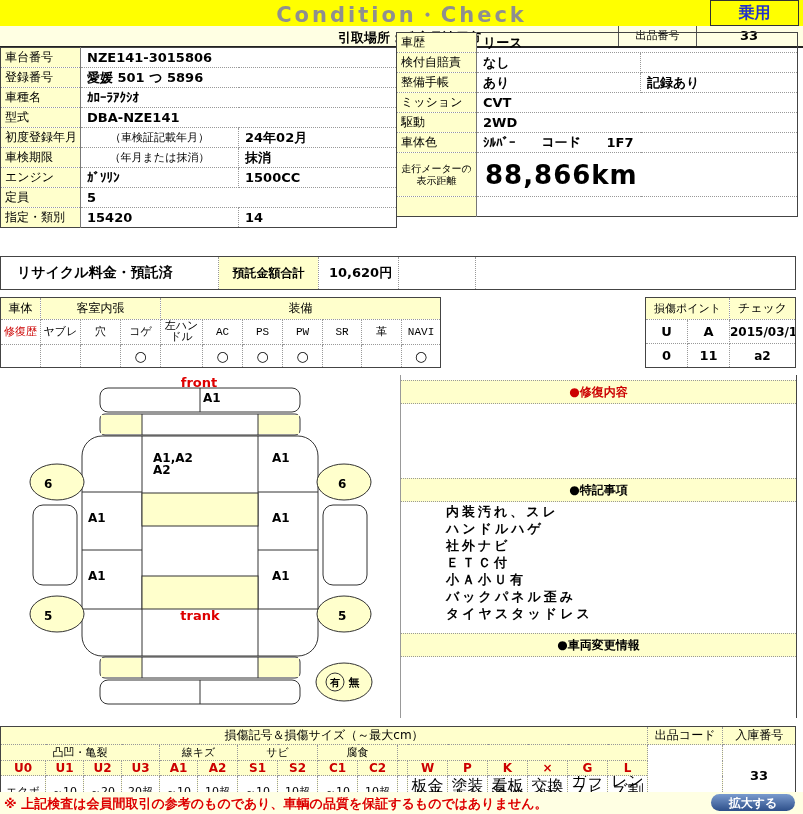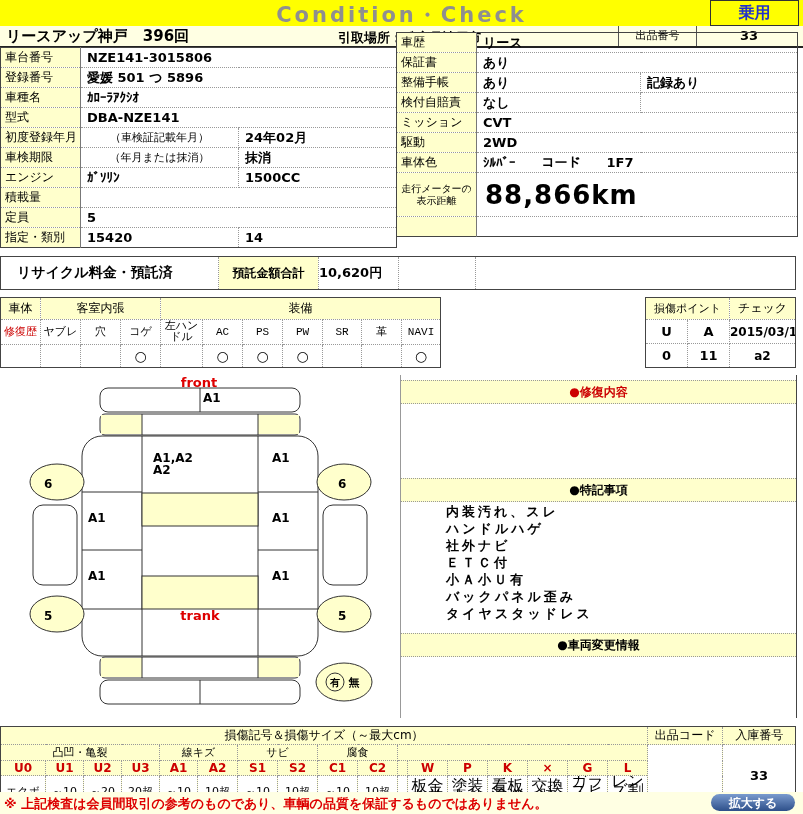--- a/index.html
+++ b/index.html
@@ -30,21 +30,21 @@
   .info td.val{font-weight:bold;font-size:13px;padding-left:6px;}
   .info td.paren{font-weight:normal;font-size:11px;text-align:center;padding-left:0;}
   .info td.odolbl{background:#ffffcc;font-size:10px;white-space:normal;text-align:center;line-height:12px;border-right:1px solid #777;}
   .info td.odoval{font-weight:bold;font-size:26px;padding-left:8px;letter-spacing:1px;}
 
   
   .recycle{border:1px solid #444;}
   .recycle td{border:1px dotted #999;height:32px;}
   .rc-status{font-weight:bold;font-size:14px;padding-left:16px;}
   .rc-lbl{background:#ffffcc;font-weight:bold;font-size:12px;text-align:center;}
-  .rc-val{font-weight:bold;font-size:13px;}
+  .rc-val{font-weight:bold;font-size:13px;padding-left:10px;}
 
   
   .equip,.points{border:1px solid #444;}
   .equip td,.points td{border:1px dotted #999;text-align:center;}
   .ghdr{background:#ffffcc;font-size:12px;height:21px;}
   .ehdr{font-size:11px;height:24px;white-space:normal;line-height:11px;font-family:Liberation Mono, monospace;}
   .ehdr.red{color:#cc0000;}
   .emark{font-size:14px;height:22px;}
   .pt-val{font-weight:bold;font-size:13px;height:23px;}
   .pt-date{font-weight:bold;font-size:12px;}
@@ -83,21 +83,20 @@
 <body>
 
 <div id="page">
 
   <div class="abs topbar">
     <div class="cc-title">Condition・Check</div>
     <div class="usage">乗用</div>
   </div>
 
   <div class="abs subbar">
-    <div class="auction">リースアップ神戸　396回</div>
     <div class="pickup">引取場所：兵庫県神戸市</div>
     <div class="exlabel">出品番号</div>
     <div class="exval">33</div>
   </div>
 
   <table class="abs info" style="left:0;top:47px;width:396px;">
     <colgroup>
         <col style="width:80px">
         <col style="width:158px">
         <col style="width:158px">
@@ -128,24 +127,20 @@
           <td class="lbl">車検期限</td>
           <td class="val paren">（年月または抹消）</td>
           <td class="val">抹消</td>
         </tr>
     <tr>
           <td class="lbl">エンジン</td>
           <td class="val">ｶﾞｿﾘﾝ</td>
           <td class="val">1500CC</td>
         </tr>
     <tr>
-          <td class="lbl">積載量</td>
-          <td class="val" colspan="2"></td>
-        </tr>
-    <tr>
           <td class="lbl">定員</td>
           <td class="val" colspan="2">5</td>
         </tr>
     <tr>
           <td class="lbl">指定・類別</td>
           <td class="val">15420</td>
           <td class="val">14</td>
         </tr>
   </tbody>
     </table>
@@ -155,32 +150,28 @@
         <col style="width:80px">
         <col style="width:164px">
         <col style="width:157px">
       </colgroup>
     <tbody>
         <tr>
           <td class="lbl">車歴</td>
           <td class="val" colspan="2">リース</td>
         </tr>
     <tr>
-          <td class="lbl">保証書</td>
-          <td class="val" colspan="2">あり</td>
+          <td class="lbl">検付自賠責</td>
+          <td class="val">なし</td>
+          <td class="val"></td>
         </tr>
     <tr>
           <td class="lbl">整備手帳</td>
           <td class="val">あり</td>
           <td class="val">記録あり</td>
-        </tr>
-    <tr>
-          <td class="lbl">検付自賠責</td>
-          <td class="val">なし</td>
-          <td class="val"></td>
         </tr>
     <tr>
           <td class="lbl">ミッション</td>
           <td class="val" colspan="2">CVT</td>
         </tr>
     <tr>
           <td class="lbl">駆動</td>
           <td class="val" colspan="2">2WD</td>
         </tr>
     <tr>

